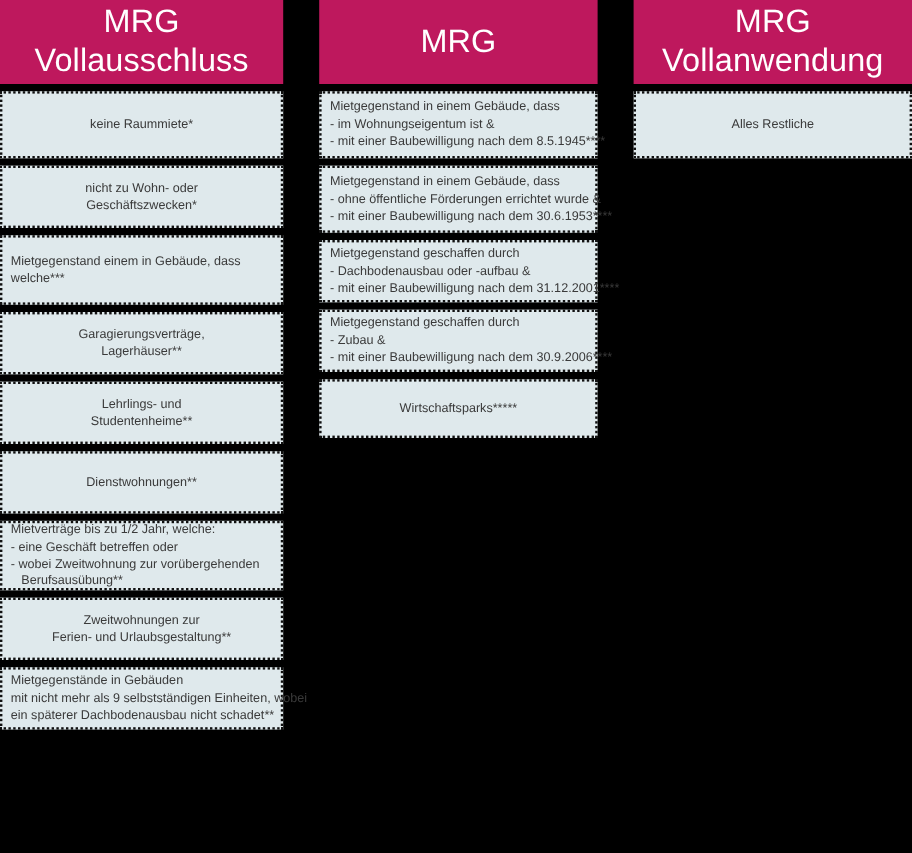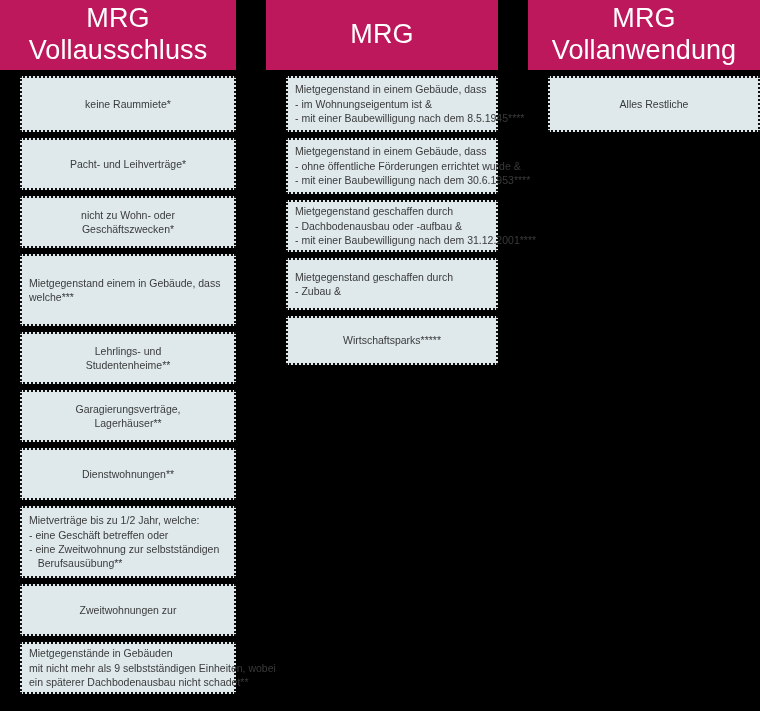--- a/index.html
+++ b/index.html
@@ -47,21 +47,20 @@
     font-weight: 300;
     line-height: 1.17;
     letter-spacing: 0.1px;
     text-align: center;
   }
   .col-header .hl1 { display: block; }
   .col-header .hl2 { display: block; }
 
   .boxes {
     margin-top: 6px;
-    margin-left: 20px;
   }
 
   .box {
     box-sizing: border-box;
     width: 100%;
     background: #dfe9ec;
     border: 2px dotted #111111;
     margin-bottom: 6px;
     padding: 8px 7px;
     color: #3a3a3a;
@@ -80,65 +79,63 @@
     align-items: flex-start;
     text-align: left;
   }
 
   .box .line { display: block; white-space: pre; }
 
   
   .h-56 { height: 56px; }
   .h-52 { height: 52px; }
   .h-49 { height: 49px; }
-  .h-58 { height: 72px; }
+  .h-58 { height: 58px; }
 </style>
 </head>
 <body>
 
 <div class="board">
   <div class="column col-left">
     <div class="col-header">
       <span class="hl1">MRG</span>
       <span class="hl2">Vollausschluss</span>
     </div>
     <div class="boxes">
         <div class="box center h-56">
           <span class="line">keine Raummiete*</span>
         </div>
         <div class="box center h-52">
-          <span class="line">Pacht- und Leihverträge*</span>
-        </div>
-        <div class="box center h-52">
           <span class="line">nicht zu Wohn- oder</span>
           <span class="line">Geschäftszwecken*</span>
         </div>
         <div class="box left h-58">
           <span class="line">Mietgegenstand einem in Gebäude, dass</span>
           <span class="line">welche***</span>
         </div>
         <div class="box center h-52">
+          <span class="line">Garagierungsverträge,</span>
+          <span class="line">Lagerhäuser**</span>
+        </div>
+        <div class="box center h-52">
           <span class="line">Lehrlings- und</span>
           <span class="line">Studentenheime**</span>
-        </div>
-        <div class="box center h-52">
-          <span class="line">Garagierungsverträge,</span>
-          <span class="line">Lagerhäuser**</span>
         </div>
         <div class="box center h-52">
           <span class="line">Dienstwohnungen**</span>
         </div>
         <div class="box left h-58">
           <span class="line">Mietverträge bis zu 1/2 Jahr, welche:</span>
           <span class="line">- eine Geschäft betreffen oder</span>
-          <span class="line">- eine Zweitwohnung zur selbstständigen</span>
+          <span class="line">- wobei Zweitwohnung zur vorübergehenden</span>
           <span class="line">   Berufsausübung**</span>
         </div>
         <div class="box center h-52">
           <span class="line">Zweitwohnungen zur</span>
+          <span class="line">Ferien- und Urlaubsgestaltung**</span>
         </div>
         <div class="box left h-52">
           <span class="line">Mietgegenstände in Gebäuden</span>
           <span class="line">mit nicht mehr als 9 selbstständigen Einheiten, wobei</span>
           <span class="line">ein späterer Dachbodenausbau nicht schadet**</span>
         </div>
       </div>
   </div>
 
   <div class="column col-middle">
@@ -157,20 +154,21 @@
           <span class="line">- mit einer Baubewilligung nach dem 30.6.1953****</span>
         </div>
         <div class="box left h-52">
           <span class="line">Mietgegenstand geschaffen durch</span>
           <span class="line">- Dachbodenausbau oder -aufbau &amp;</span>
           <span class="line">- mit einer Baubewilligung nach dem 31.12.2001****</span>
         </div>
         <div class="box left h-52">
           <span class="line">Mietgegenstand geschaffen durch</span>
           <span class="line">- Zubau &amp;</span>
+          <span class="line">- mit einer Baubewilligung nach dem 30.9.2006****</span>
         </div>
         <div class="box center h-49">
           <span class="line">Wirtschaftsparks*****</span>
         </div>
       </div>
   </div>
 
   <div class="column col-right">
     <div class="col-header">
       <span class="hl1">MRG</span>

